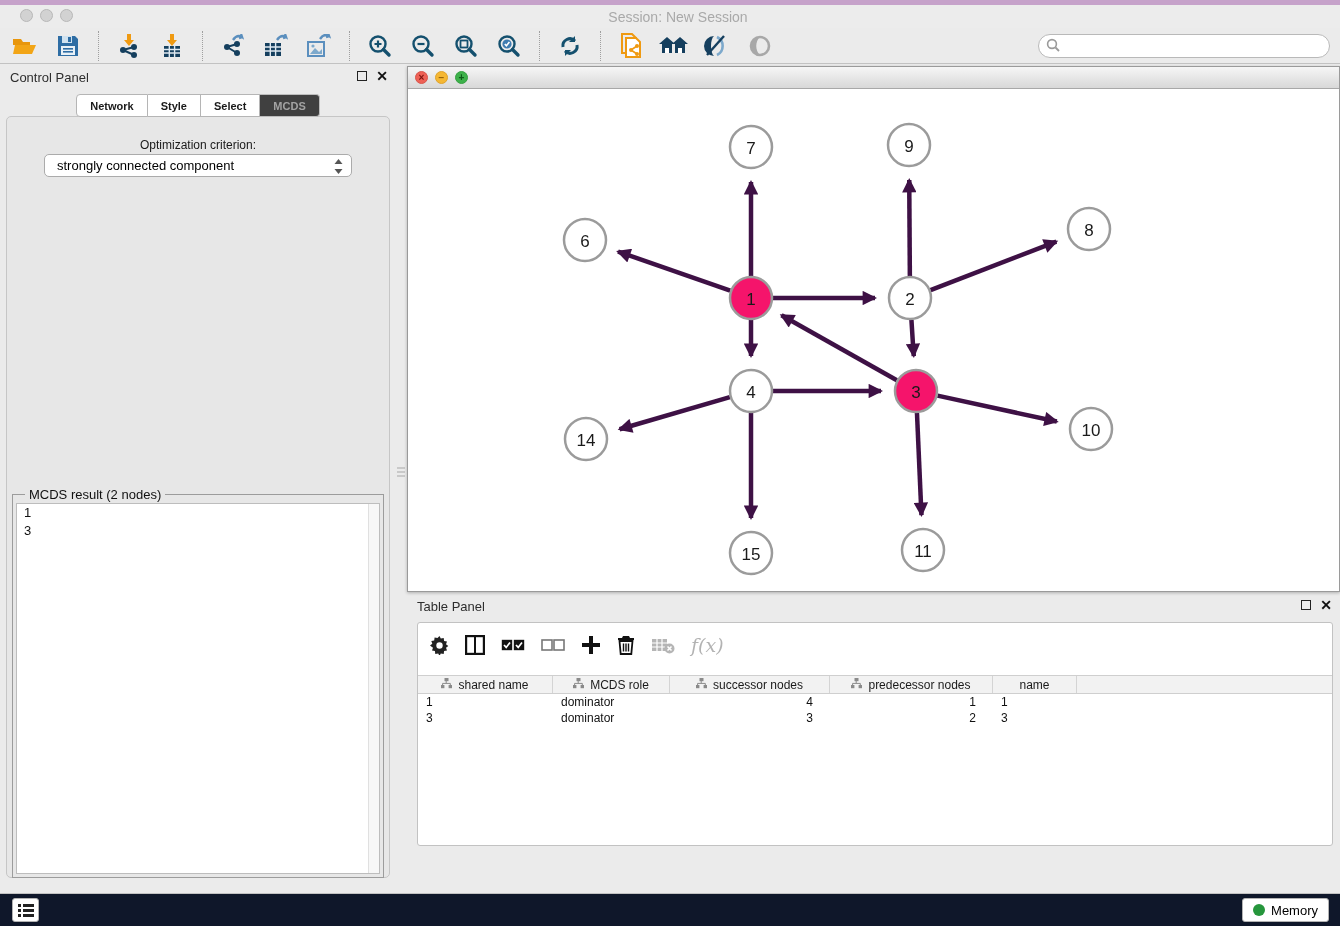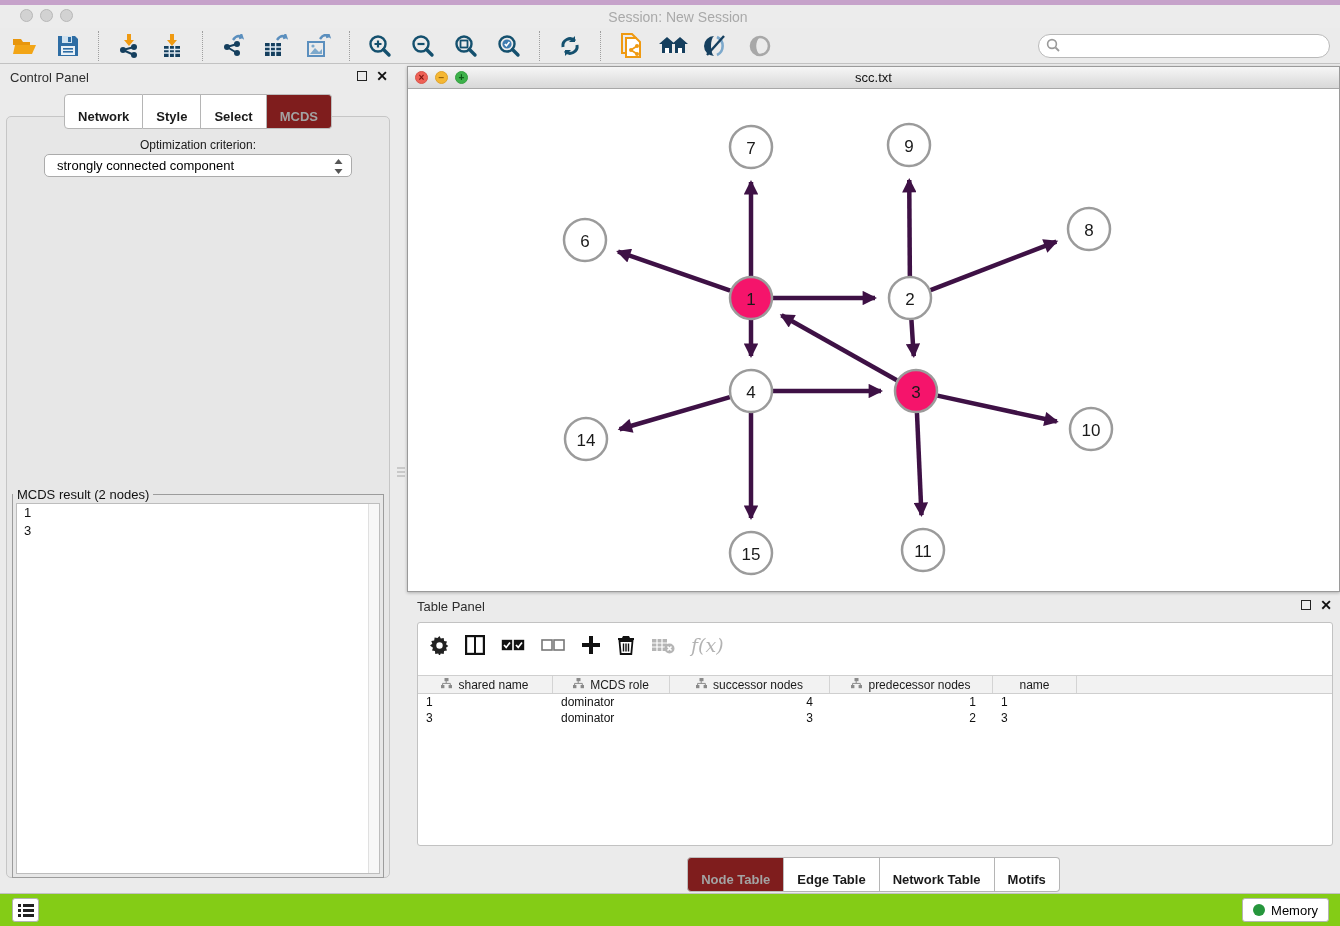--- a/index.html
+++ b/index.html
@@ -22,32 +22,32 @@
   .search-glyph { position:absolute; left:8px; top:4px; }
 
   
   .control-panel { position:absolute; left:0; top:66px; width:396px; height:815px; }
   .panel-header { position:relative; height:24px; }
   .panel-header .ph-title { position:absolute; left:10px; top:4px; font-size:13px; color:#2e2e2e; }
   .ph-btns { position:absolute; right:8px; top:4px; display:flex; gap:9px; align-items:center; }
   .float-box { width:10px; height:10px; border:1.6px solid #222; display:inline-block; }
   .close-x { font-size:14px; font-weight:bold; color:#111; line-height:12px; }
   .cp-tabs { position:absolute; left:0; top:28px; width:100%; display:flex; justify-content:center; z-index:2; }
-  .tab { padding:14px 13px 4px; font-size:13px; font-weight:bold; background:#fff; border:1px solid #b5b5b5; border-left:none; color:#1a1a1a; cursor:pointer; }
+  .tab { padding:5px 13px 4px; font-size:11px; font-weight:bold; background:#fff; border:1px solid #b5b5b5; border-left:none; color:#1a1a1a; cursor:pointer; }
   .tab:first-child { border-left:1px solid #b5b5b5; border-radius:4px 0 0 4px; }
   .tab:last-child { border-radius:0 4px 4px 0; }
-  .tab.active { background:#7f1d1d; color:#a3a3a3; border-color:#bdbdbd; }
+  .tab.active { background:#404040; color:#a3a3a3; border-color:#bdbdbd; }
   .cp-body { position:absolute; left:6px; top:50px; width:384px; height:762px; background:#e7e7e7; border:1px solid #c6c6c6; border-radius:5px; }
   .opt-label { position:absolute; left:0; top:86px; width:100%; text-align:center; font-size:12px; color:#1a1a1a; }
   .criterion { position:absolute; left:44px; top:102px; width:308px; height:23px; background:#fff; border:1px solid #ababab; border-radius:5px; font-size:13px; display:flex; align-items:center; padding-left:12px; cursor:pointer; }
   .stepper { position:absolute; right:8px; top:4px; }
   .cp-buttons { position:absolute; left:0; top:136px; width:100%; display:flex; justify-content:center; gap:14px; }
   .btn { background:#fff; border:1px solid #ababab; border-radius:4px; font-size:13px; padding:3px 14px; cursor:pointer; font-family:"Liberation Sans",sans-serif; }
   .result-box { position:absolute; left:12px; top:428px; width:372px; height:384px; border:1px solid #9c9c9c; background:#e7e7e7; }
-  .result-legend { position:absolute; left:0; top:-8px; background:#e7e7e7; padding:0 4px; font-size:13px; color:#111; }
+  .result-legend { position:absolute; left:12px; top:-8px; background:#e7e7e7; padding:0 4px; font-size:13px; color:#111; }
   .result-inner { position:absolute; left:3px; top:8px; width:364px; height:371px; background:#fff; border:1px solid #bdbdbd; overflow:hidden; }
   .result-line { font-size:13px; color:#111; padding:1px 0 1px 7px; line-height:16px; }
   .result-scroll { position:absolute; right:0; top:0; width:11px; height:100%; background:#f7f7f7; border-left:1px solid #e0e0e0; }
 
   
   .net-window { position:absolute; left:407px; top:66px; width:933px; height:526px; background:#fff; border:1px solid #9a9a9a; box-shadow:0 1px 3px rgba(0,0,0,.25); }
   .net-titlebar { position:absolute; left:0; top:0; width:100%; height:22px; background:linear-gradient(#f6f6f6,#d8d8d8); border-bottom:1px solid #a8a8a8; }
   .net-title { position:absolute; left:0; top:3px; width:100%; text-align:center; font-size:13px; color:#111; }
   .tl { position:absolute; top:4px; width:13px; height:13px; border-radius:50%; display:flex; align-items:center; justify-content:center; font-size:10px; font-weight:bold; }
   .tl-close{ left:7px; background:#ee6156; color:#7e1410; border:1px solid #d8554b;}
@@ -69,21 +69,21 @@
   .tbl { position:absolute; left:0; top:52px; width:100%; }
   .tbl-header { display:flex; height:19px; background:#f2f2f2; border-top:1px solid #cfcfcf; border-bottom:1px solid #cfcfcf; }
   .th { display:flex; align-items:center; justify-content:center; gap:6px; font-size:12px; color:#1a1a1a; border-right:1px solid #d4d4d4; height:100%; }
   .tbl-row { display:flex; height:16px; }
   .td { font-size:12px; color:#111; padding:1px 0 0 0; height:100%; }
   .td.left { padding-left:8px; text-align:left; }
   .td.right { padding-right:17px; text-align:right; }
   .tp-tabs { position:absolute; left:0; top:260px; width:100%; display:flex; justify-content:center; }
 
   
-  .statusbar { position:absolute; left:0; top:893px; width:1340px; height:33px; background:#84cc16; border-top:1px solid #c2c2c2; }
+  .statusbar { position:absolute; left:0; top:893px; width:1340px; height:33px; background:#0f172a; border-top:1px solid #c2c2c2; }
   .sb-left-btn { position:absolute; left:12px; top:4px; width:27px; height:24px; background:#fff; border:1px solid #b3b3b3; border-radius:3px; display:flex; align-items:center; justify-content:center; cursor:pointer; }
   .memory-btn { position:absolute; right:11px; top:4px; height:24px; background:#fff; border:1px solid #b3b3b3; border-radius:3px; display:flex; align-items:center; gap:6px; padding:0 10px; font-size:13px; cursor:pointer; }
   .mem-dot { width:12px; height:12px; border-radius:50%; background:#26963c; }
 </style>
 </head>
 <body>
 
 <div class="top-strip"></div>
 <div class="titlebar">
   <span class="traffic t1"></span>
@@ -283,21 +283,20 @@
     <div></div>
     <div></div>
     <div></div>
   </div>
 
 <div class="net-window">
   <div class="net-titlebar">
     <span class="tl tl-close">×</span>
     <span class="tl tl-min">−</span>
     <span class="tl tl-zoom">+</span>
-    <div class="net-title">scc.txt</div>
   </div>
   <svg class="net-canvas" id="graph-svg" width="931" height="502">
       <defs>
         <marker id="arrow" viewBox="0 0 10 10" refX="8.6" refY="5" markerWidth="4.1" markerHeight="3.2" orient="auto-start-reverse">
           <path d="M0,0 L10,5 L0,10 z" fill="#3e1145"></path>
         </marker>
       </defs>
       <line x1="343" y1="187" x2="343" y2="93" stroke="#3e1145" stroke-width="4.5" marker-end="url(#arrow)"></line>
       <line x1="322.23121807335133" y1="201.7434376400866" x2="210.04124397421378" y2="162.54453102713495" stroke="#3e1145" stroke-width="4.5" marker-end="url(#arrow)"></line>
       <line x1="365" y1="209" x2="467" y2="209" stroke="#3e1145" stroke-width="4.5" marker-end="url(#arrow)"></line>
@@ -483,26 +482,20 @@
           <div class="tbl-row">
             <div class="td left" style="width: 135px;">3</div>
             <div class="td left" style="width: 117px;">dominator</div>
             <div class="td right" style="width: 160px;">3</div>
             <div class="td right" style="width: 163px;">2</div>
             <div class="td left" style="width: 84px;">3</div>
           </div>
         </div>
     </div>
   </div>
-  <div class="tp-tabs cp-tabs" id="tp-tabs" style="position:absolute; top:262px;">
-      <span class="tab active">Node Table</span>
-      <span class="tab">Edge Table</span>
-      <span class="tab">Network Table</span>
-      <span class="tab">Motifs</span>
-    </div>
 </div>
 
 <div class="statusbar">
   <span class="sb-left-btn">
     <svg width="16" height="14" viewBox="0 0 16 14">
         <g fill="#222">
           <rect x="0" y="1" width="3" height="3"></rect>
           <rect x="5" y="1" width="11" height="3"></rect>
           <rect x="0" y="6" width="3" height="3"></rect>
           <rect x="5" y="6" width="11" height="3"></rect>

